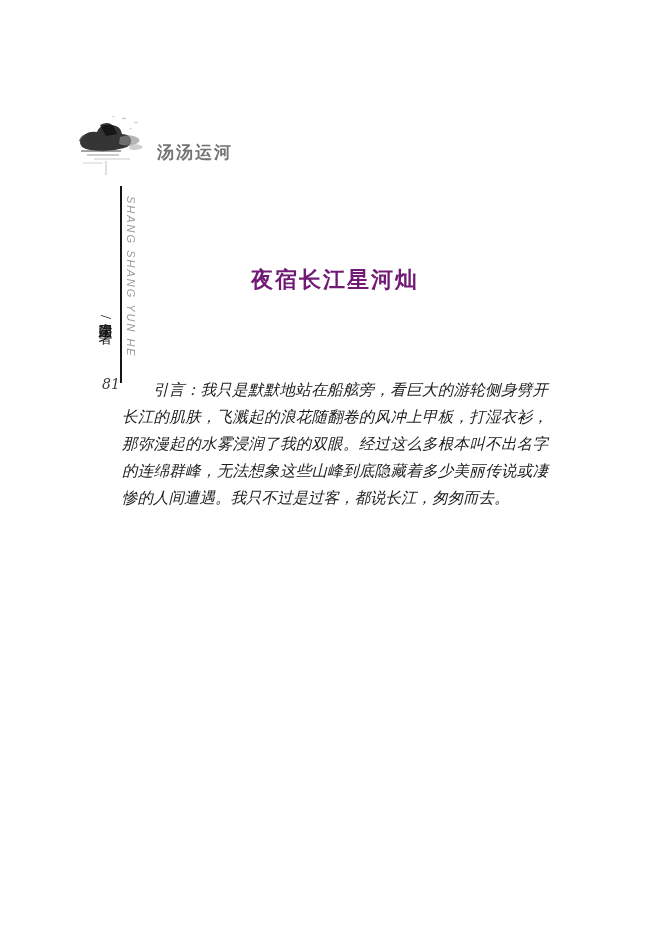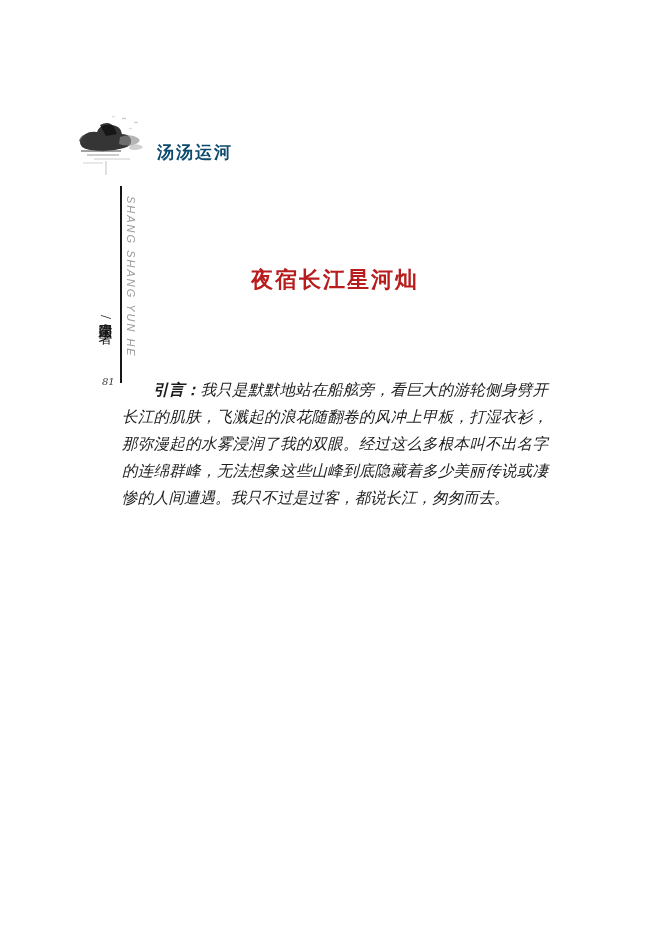--- a/index.html
+++ b/index.html
@@ -22,21 +22,21 @@
     height: 66px;
   }
   .brand-name {
     position: absolute;
     left: 157px;
     top: 141px;
     font-family: "Liberation Sans", sans-serif;
     font-weight: bold;
     font-size: 17px;
     letter-spacing: 2px;
-    color: #0c4a6e;
+    color: #737373;
   }
 
   
   .side-rule {
     position: absolute;
     left: 120px;
     top: 186px;
     width: 2px;
     height: 197px;
     background: #161616;
@@ -62,51 +62,51 @@
     font-size: 14px;
     letter-spacing: 1px;
     color: #111111;
   }
   .page-number {
     position: absolute;
     left: 102px;
     top: 376px;
     font-family: "DejaVu Serif", serif;
     font-style: italic;
-    font-size: 10px;
+    font-size: 14px;
     color: #3a3a3a;
   }
 
   
   .content {
     position: absolute;
     left: 122px;
     top: 260px;
     width: 426px;
   }
   .article-title {
     margin: 8px 0 84px 0;
     text-align: center;
     font-size: 22px;
     line-height: 24px;
     font-weight: bold;
     letter-spacing: 2px;
-    color: #b91c1c;
+    color: #701a75;
   }
   .intro {
     margin: 0 0 26px 0;
     font-size: 15.5px;
     line-height: 27px;
     text-align: justify;
     text-indent: 2em;
     font-style: italic;      
     color: #1c1c1c;
   }
   .intro-label {
-    font-weight: bold;
+    font-weight: normal;
   }
   .body-para {
     margin: 0;
     font-size: 15.5px;
     line-height: 27px;
     text-align: justify;
     text-indent: 2em;
     color: #1a1a1a;
   }
 </style>

